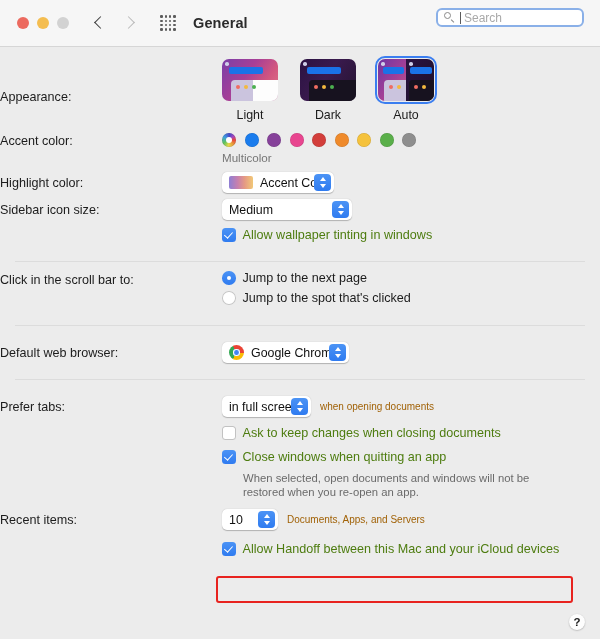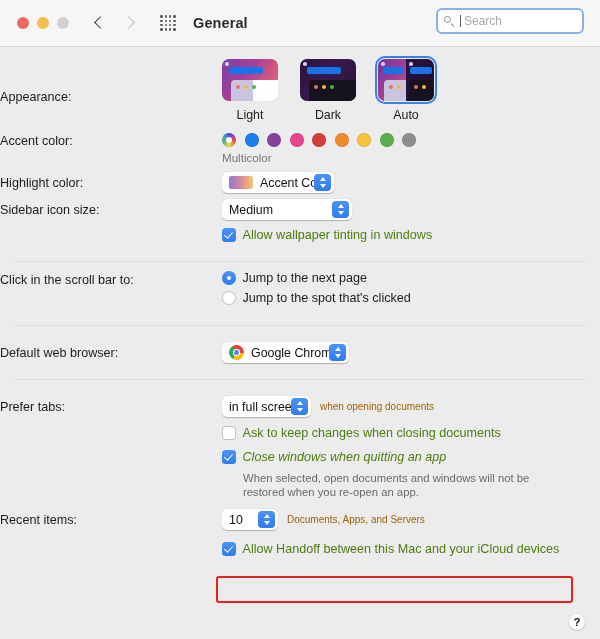--- a/index.html
+++ b/index.html
@@ -93,21 +93,21 @@
     margin-left: 17px;
     font-size: 14.5px;
     font-weight: bold;
     color: #2b2b2b;
     letter-spacing: 0.1px;
   }
 
   .search-box {
     position: absolute;
     right: 16px; top: 8px;
-    width: 148px; height: 26px;
+    width: 148px; height: 19px;
     background: #fff;
     border: 2px solid #8ab0e8;
     border-radius: 6px;
     display: flex;
     align-items: center;
     box-sizing: border-box;
   }
   .search-icon {
     margin-left: 6px;
     width: 11px; height: 11px;
@@ -634,21 +634,21 @@
         <div class="cb-row">
           <span class="cb off"></span>
           <span class="cb-text">Ask to keep changes when closing documents</span>
         </div>
       </div>
     </div>
 
     <div class="row" style="margin-top:3px;">
       <div class="lbl"></div>
       <div class="fld">
-        <div class="cb-row" style="font-style:italic;">
+        <div class="cb-row" style="">
           <span class="cb on"></span>
           <span class="cb-text">Close windows when quitting an app</span>
         </div>
         <div class="hint" style="margin-left:21px;">When selected, open documents and windows will not be restored when you re-open an app.</div>
       </div>
     </div>
 
     <div class="row" style="margin-top:10px;">
       <div class="lbl" style="padding-top:3px;">Recent items:</div>
       <div class="fld inline">

